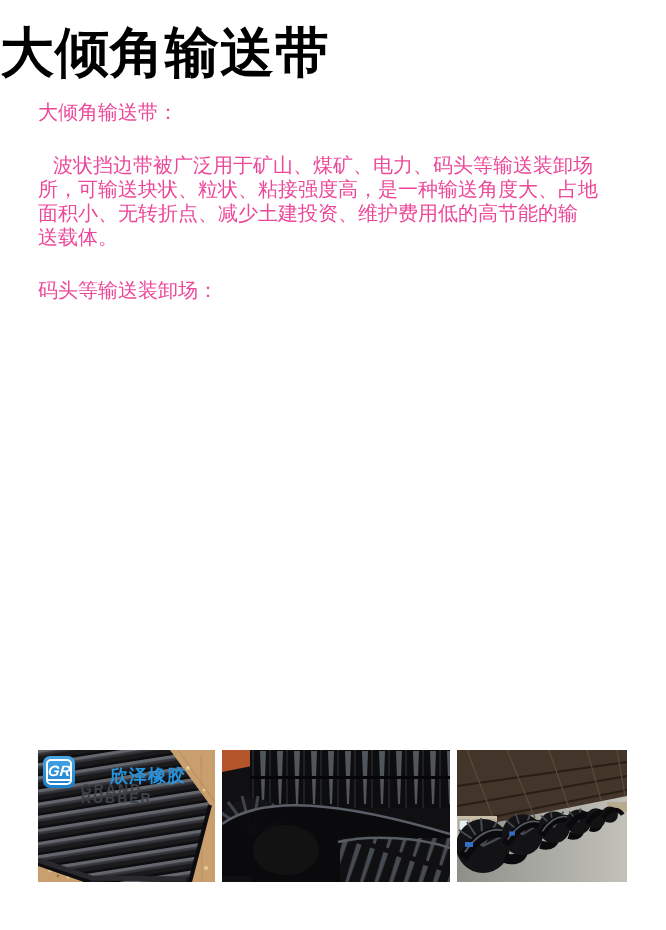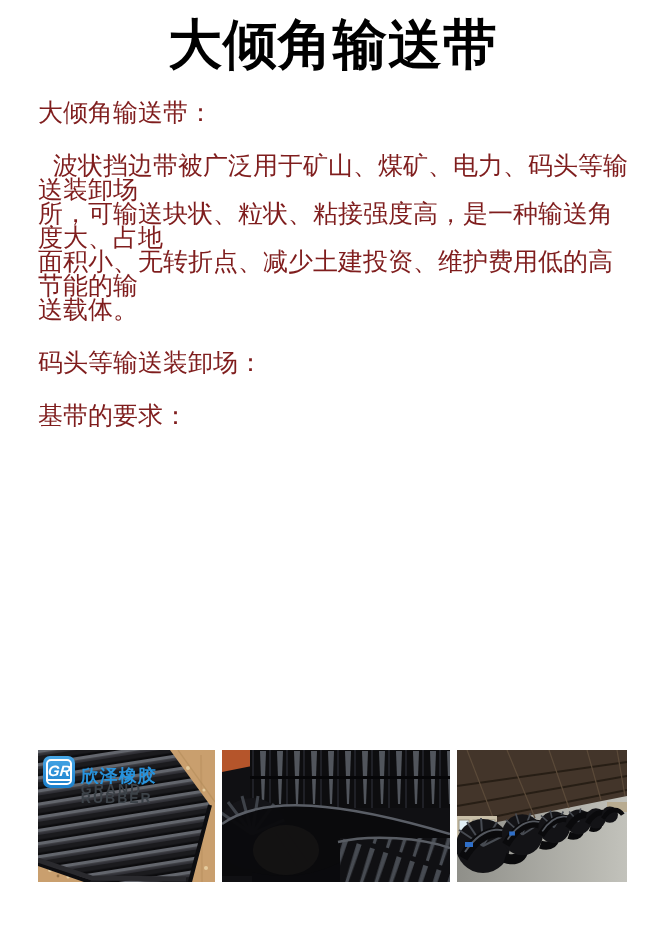--- a/index.html
+++ b/index.html
@@ -1,26 +1,26 @@
 <!DOCTYPE html>
 <html><head>
 <meta charset="utf-8">
 <style>
   html,body{margin:0;padding:0;background:#fff;}
   .page{
     position:relative; width:666px; height:930px; background:#ffffff;
     font-family:"Liberation Sans", sans-serif; color:#000; overflow:hidden;
   }
   h1.title{
-    margin:0; padding-top:12px; text-align:center;
+    margin:0; padding-top:20px; text-align:left;
     font-size:54px; line-height:64px; font-weight:700; letter-spacing:1px;
   }
   .content{
     position:absolute; left:38px; top:100px; width:592px;
-    font-size:25px; line-height:24px; color:#7f1d1d;
+    font-size:20px; line-height:24px; color:#ec4899;
   }
   .content p{margin:0 0 29px 0; white-space:pre-line;}
   .content p.indent-first{text-indent:15px;}
   
   .photos{position:absolute; left:38px; top:750px; display:flex; gap:7px;}
   .photo{position:relative; height:132px; overflow:hidden; background:#222;}
   .photo svg{display:block;}
   .photo-1{width:177px;}
   .photo-2{width:228px;}
   .photo-3{width:170px;}
@@ -34,41 +34,40 @@
   .logo-badge::before{
     content:""; position:absolute; inset:3px; border:2px solid #fff; border-radius:5px;
   }
   .logo-gr{
     position:relative; color:#fff; font-weight:700; font-style:italic;
     font-size:15px; line-height:15px; border-bottom:2px solid #fff; padding:0 1px 1px 1px;
     transform:skewX(-6deg);
   }
   .logo-text{margin-top:11px;}
   .logo-cn{
-    font-size:18px; line-height:18px; font-weight:700; color:#2793dd; letter-spacing:1px;
+    font-size:18px; line-height:18px; font-weight:700; color:#2793dd; letter-spacing:1px;text-align:center;
   }
   .logo-en{
     font-size:14px; line-height:9px; font-weight:700; color:#3c4248; letter-spacing:2px;
   }
 </style>
 </head>
 <body>
 
 <div class="page">
 
   <h1 class="title">大倾角输送带</h1>
 
   <div class="content">
     <p>大倾角输送带：</p>
     <p class="indent-first">波状挡边带被广泛用于矿山、煤矿、电力、码头等输送装卸场
 所，可输送块状、粒状、粘接强度高，是一种输送角度大、占地
 面积小、无转折点、减少土建投资、维护费用低的高节能的输
 送载体。</p>
     <p>码头等输送装卸场：</p>
-    <p>基带的要求：</p>
   </div>
 
   <div class="photos">
 
     <div class="photo photo-1">
       <svg width="177" height="132" viewBox="0 0 177 132">
         <defs>
           <pattern id="ridges1" width="20" height="13" patternUnits="userSpaceOnUse" patternTransform="rotate(-9)">
             <rect width="20" height="13" fill="#1b1b1e"></rect>
             <rect y="0" width="20" height="3.6" fill="#63666d"></rect>

